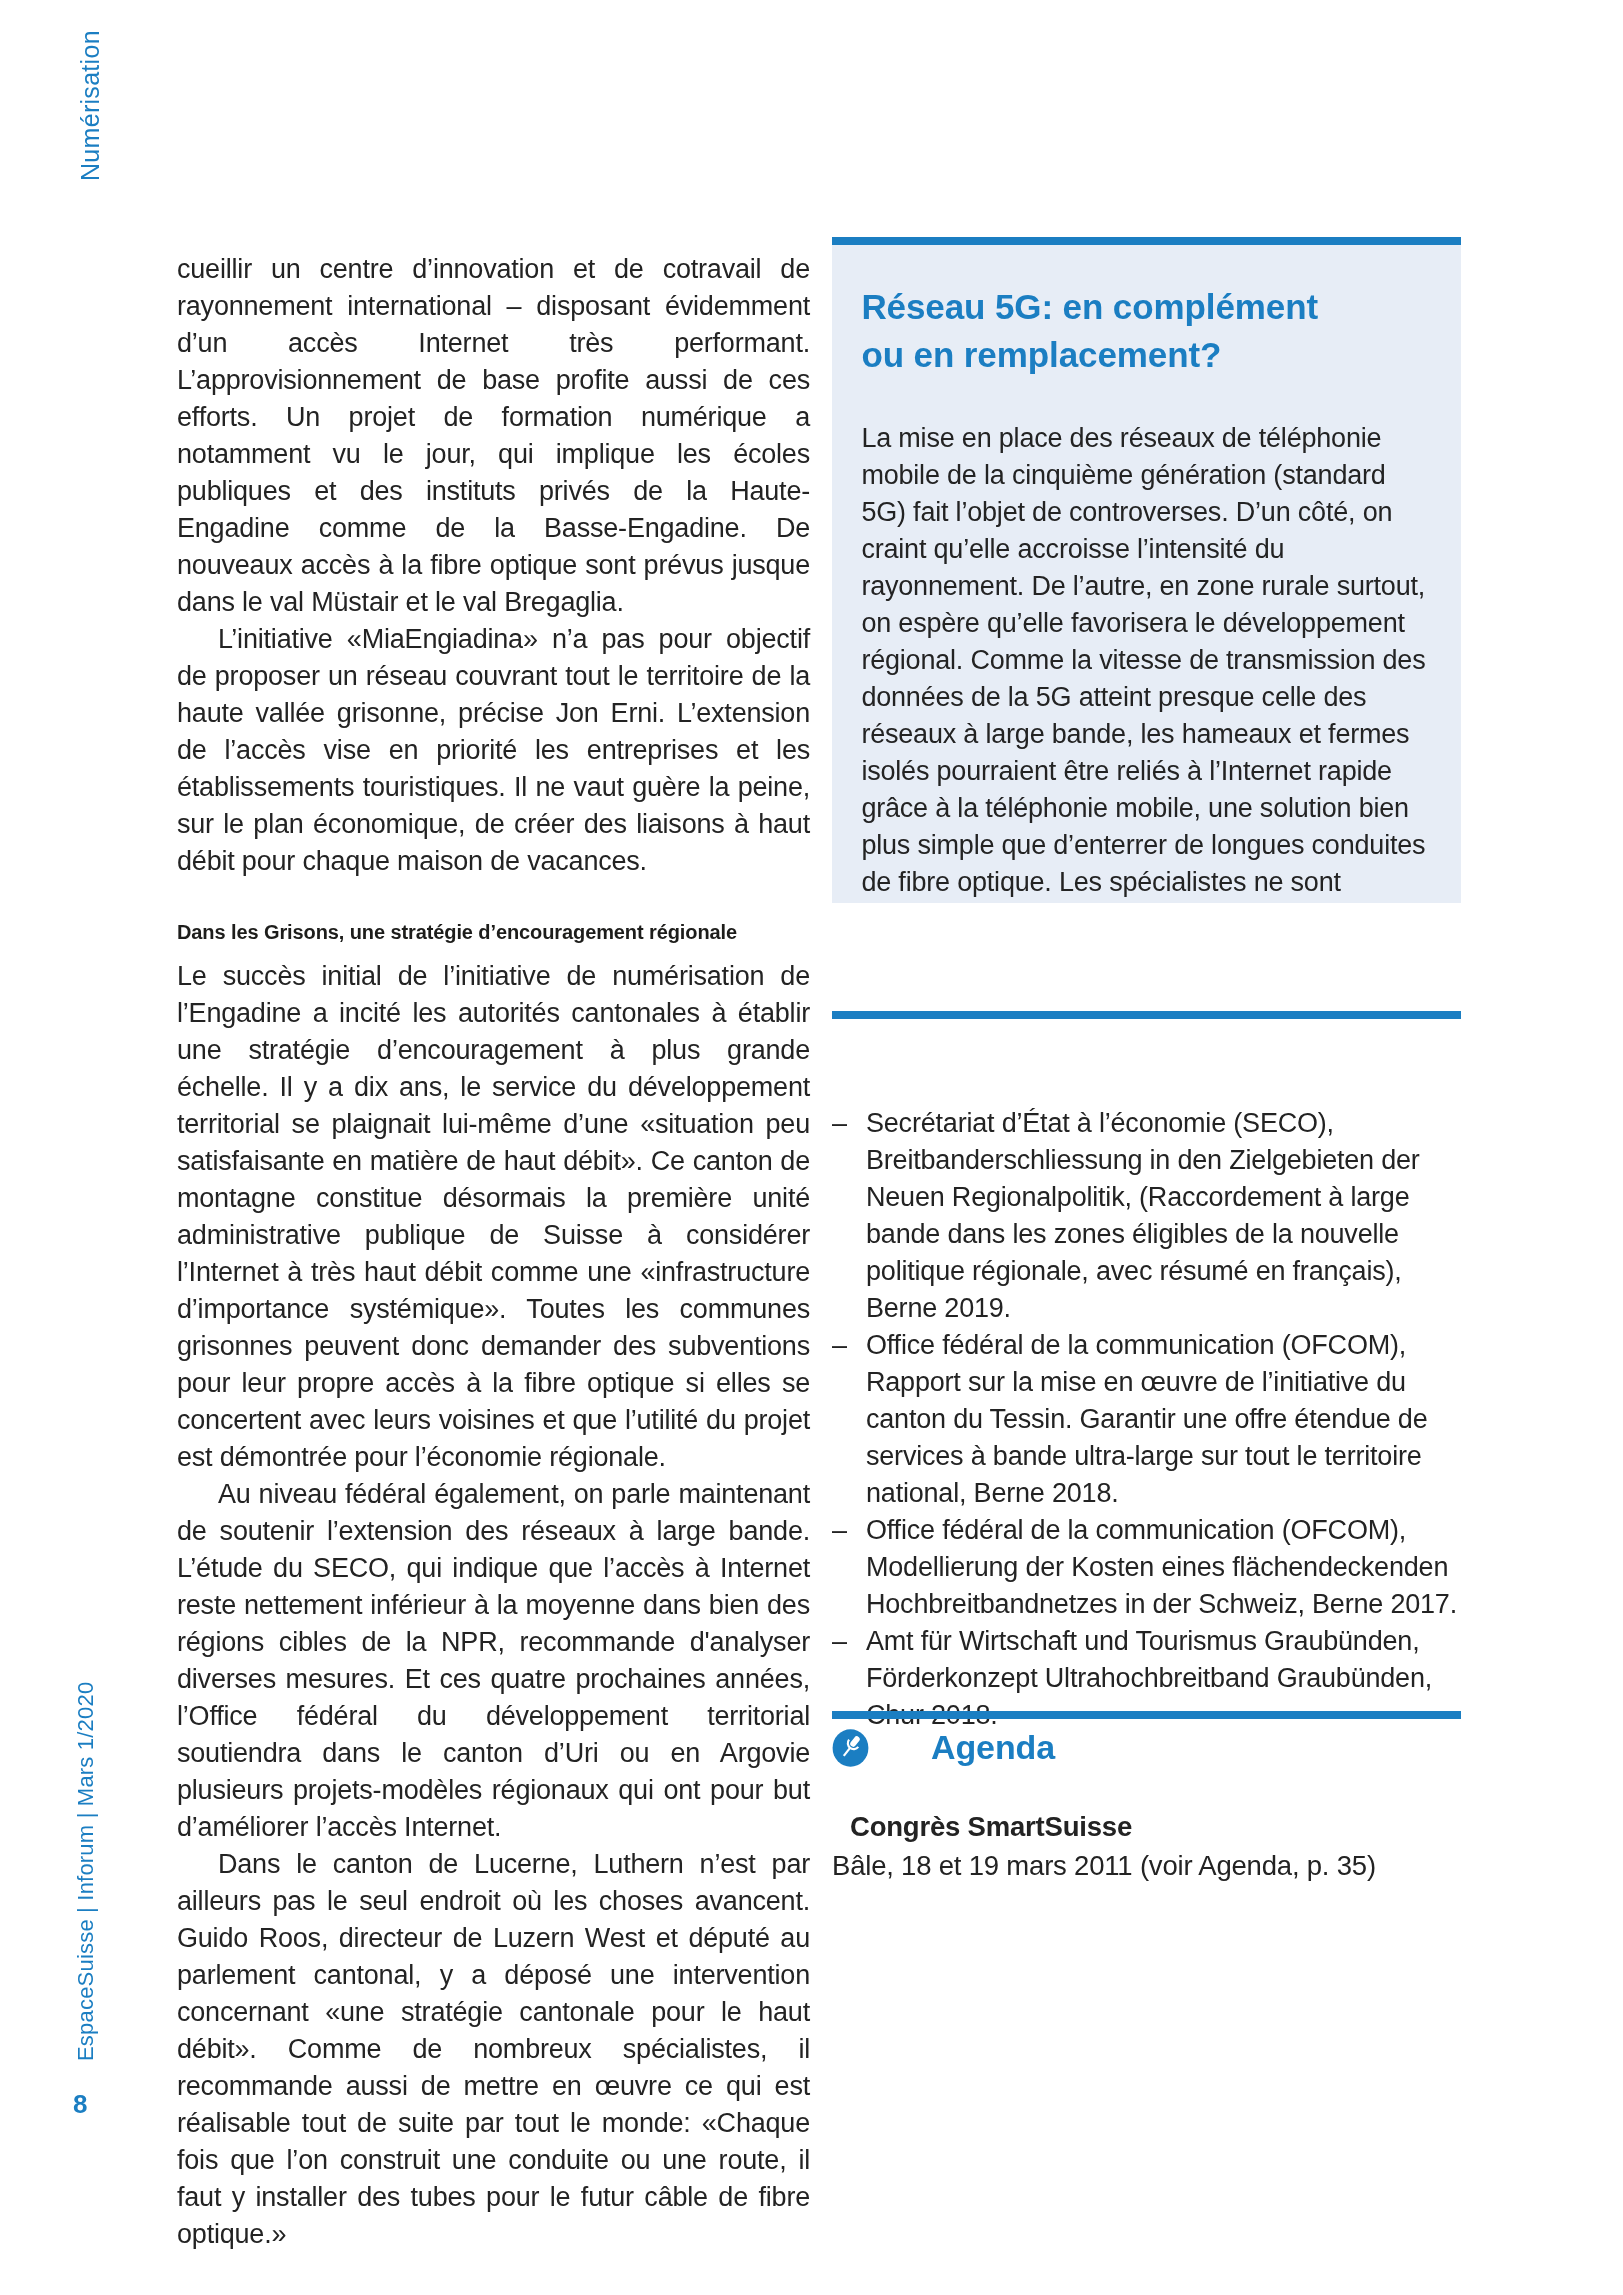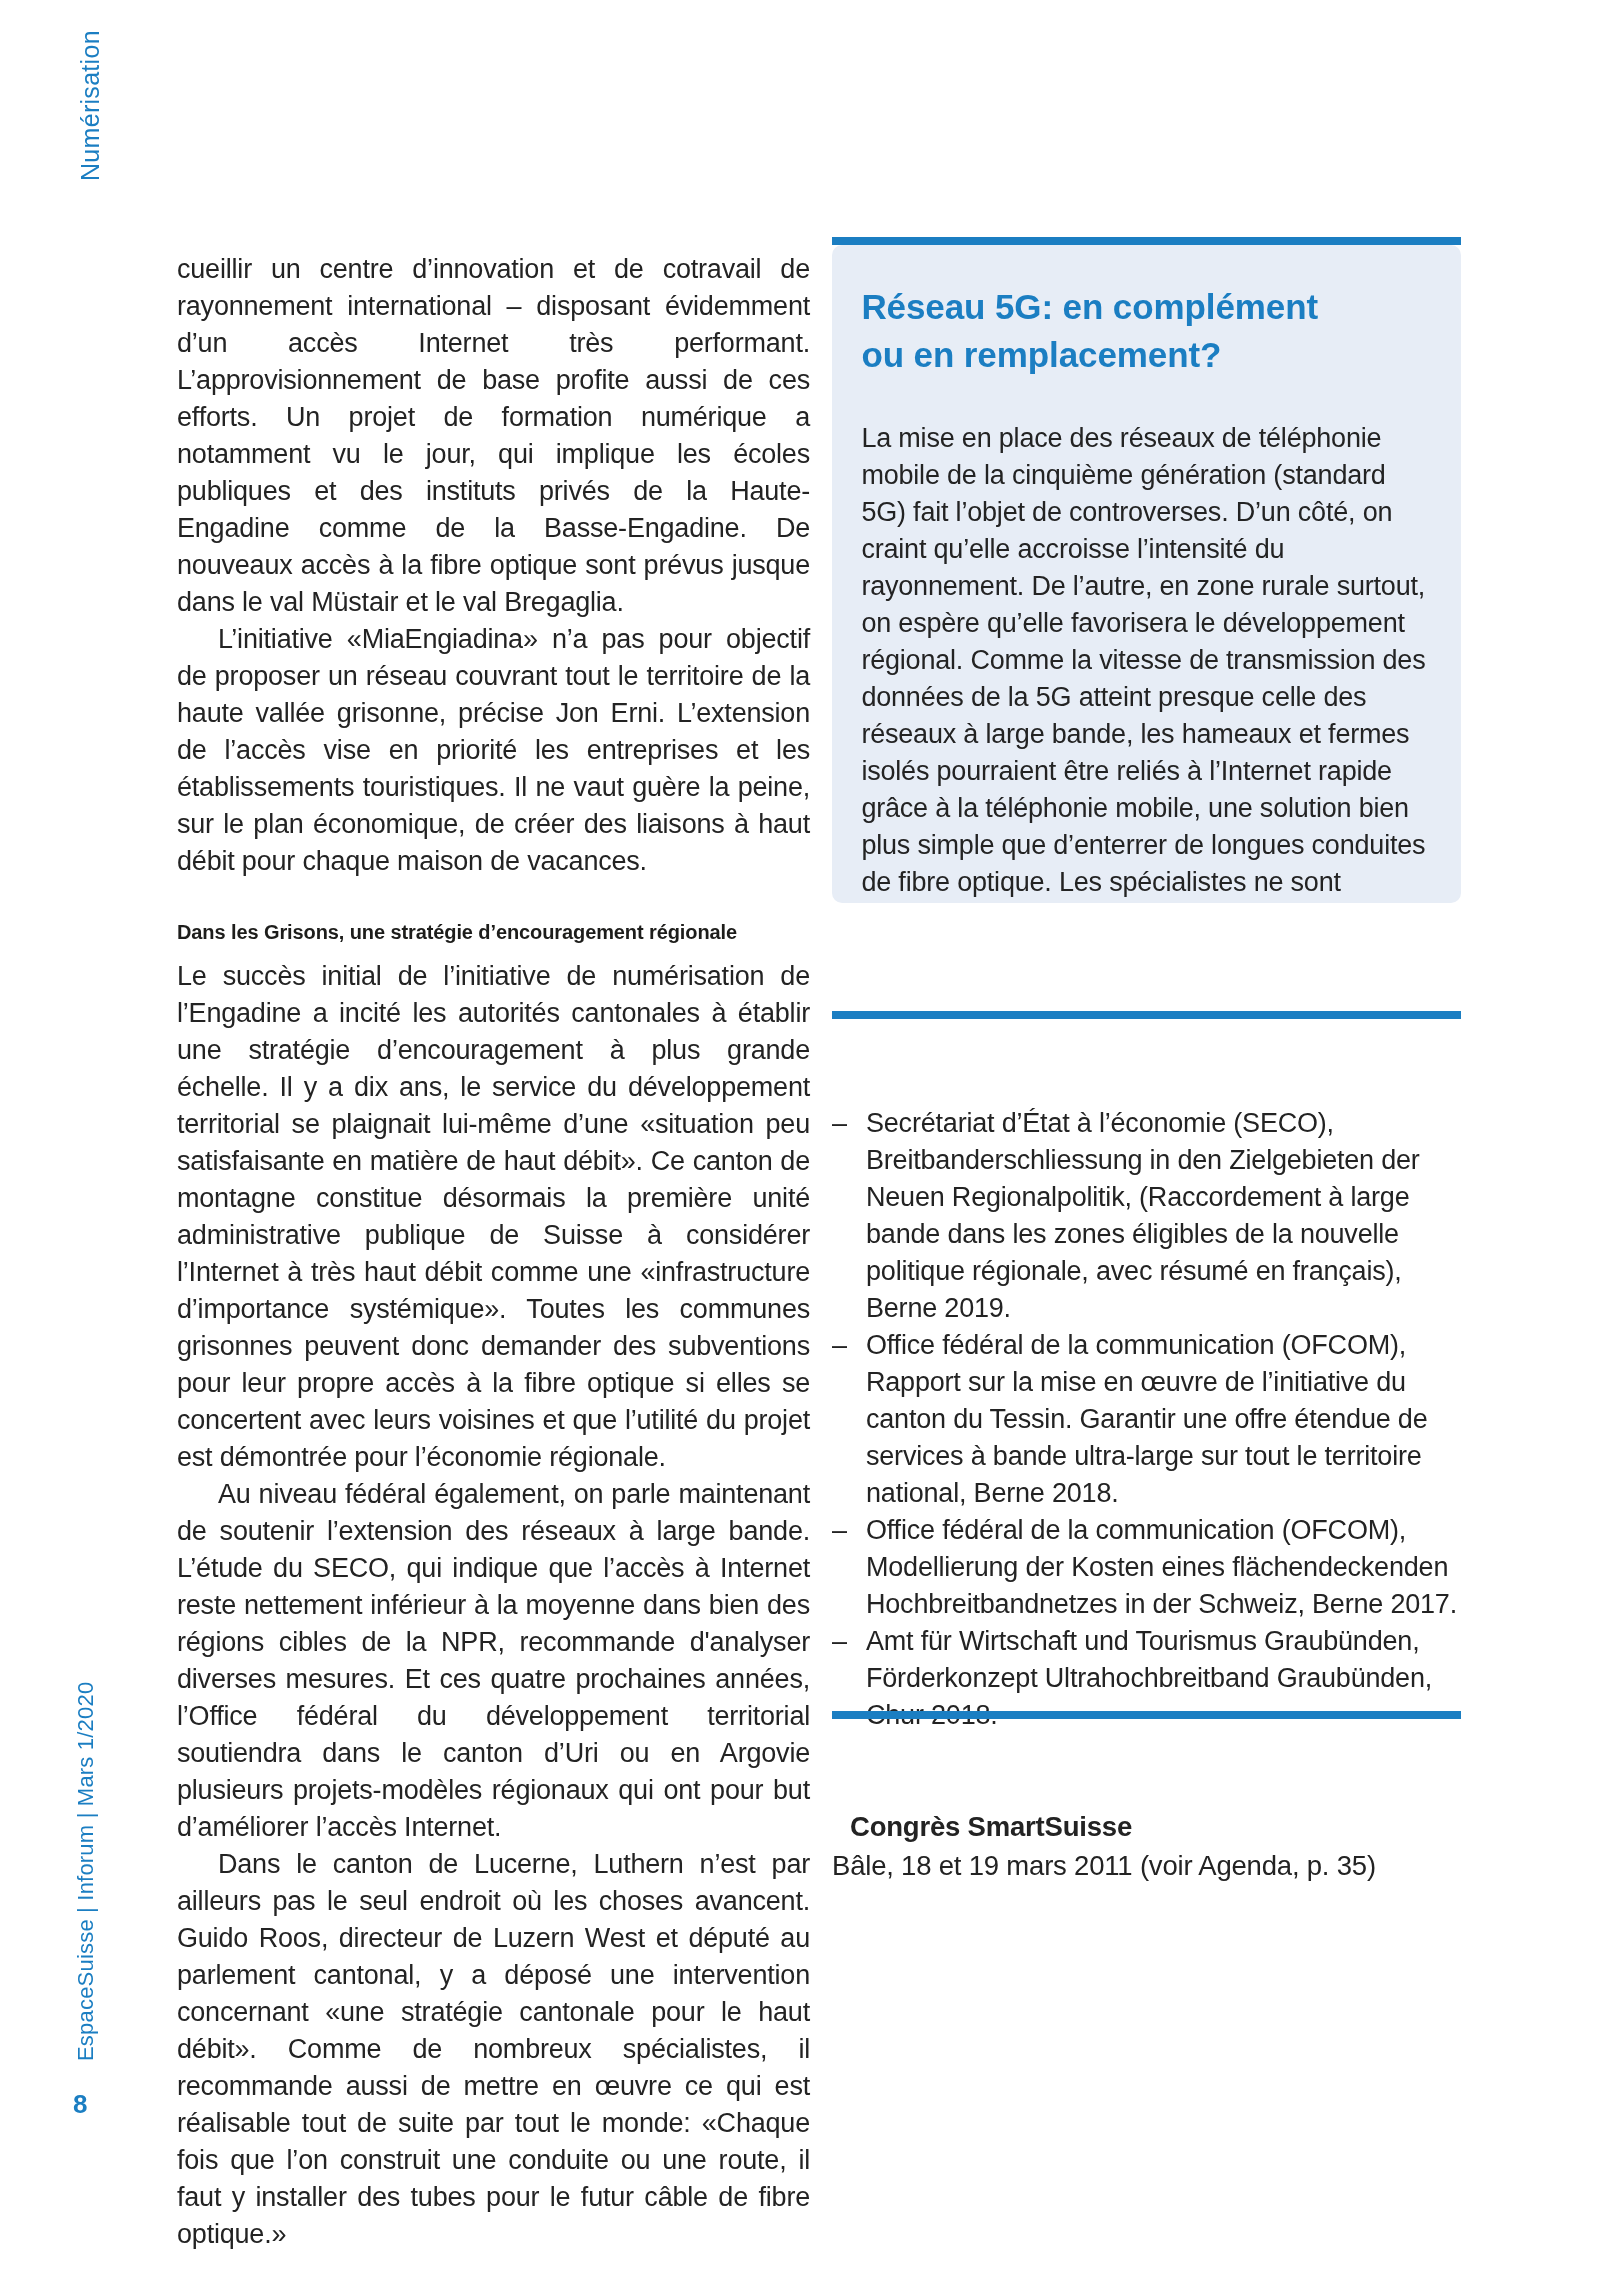--- a/index.html
+++ b/index.html
@@ -35,21 +35,21 @@
 
   
   .rule{position:absolute;left:832px;width:629px;height:7.9px;background:var(--accent);}
   .rule-box{top:237px;}
   .rule-info{top:1011px;}
   .rule-agenda{top:1711px;}
 
   .infobox{
     position:absolute;left:832px;top:245px;width:629px;height:658px;
     background:var(--boxbg);box-sizing:border-box;
-    padding:38px 29.4px 26px 29.4px;overflow:hidden;border-radius:10px;
+    padding:38px 29.4px 26px 29.4px;overflow:hidden;
   }
   .infobox h3{
     margin:0 0 41px 0;color:var(--accent);
     font-size:35px;line-height:48px;font-weight:600;letter-spacing:-0.1px;
     max-width:497px;
   }
   .infobox .boxbody{
     font-size:27px;line-height:37px;letter-spacing:-0.2px;font-weight:300;
     text-align:left;color:#232323;
   }
@@ -117,19 +117,32 @@
       <span class="marker">–</span>
       <span>Office fédéral de la communication (OFCOM), Modellierung der Kosten eines flächendeckenden Hochbreitbandnetzes in der Schweiz, Berne 2017.</span>
     </p>
     <p class="item">
       <span class="marker">–</span>
       <span>Amt für Wirtschaft und Tourismus Graubünden, Förderkonzept Ultrahochbreitband Graubünden, Chur 2018.</span>
     </p>
   </div>
 
   <div class="rule rule-agenda"></div>
+  <div class="section-head head-agenda">
+    <span class="icon">
+      <svg viewBox="0 0 100 104" width="37" height="38" aria-hidden="true">
+        <ellipse cx="50" cy="52" rx="49" ry="51" fill="#1b7ec2"></ellipse>
+        <g transform="rotate(38 50 50)">
+          <rect x="42" y="14" width="16" height="32" rx="8" fill="#ffffff"></rect>
+          <path d="M34 36 a16 16 0 0 0 32 0" fill="none" stroke="#ffffff" stroke-width="6"></path>
+          <line x1="50" y1="52" x2="50" y2="80" stroke="#ffffff" stroke-width="6"></line>
+        </g>
+      </svg>
+    </span>
+    <span class="label">Agenda</span>
+  </div>
   <div class="agenda-block">
     <div class="event">Congrès SmartSuisse</div>
     <div class="details">Bâle, 18 et 19 mars 2011 (voir Agenda, p. 35)</div>
   </div>
 
 </div>
 
 
 </body></html>

